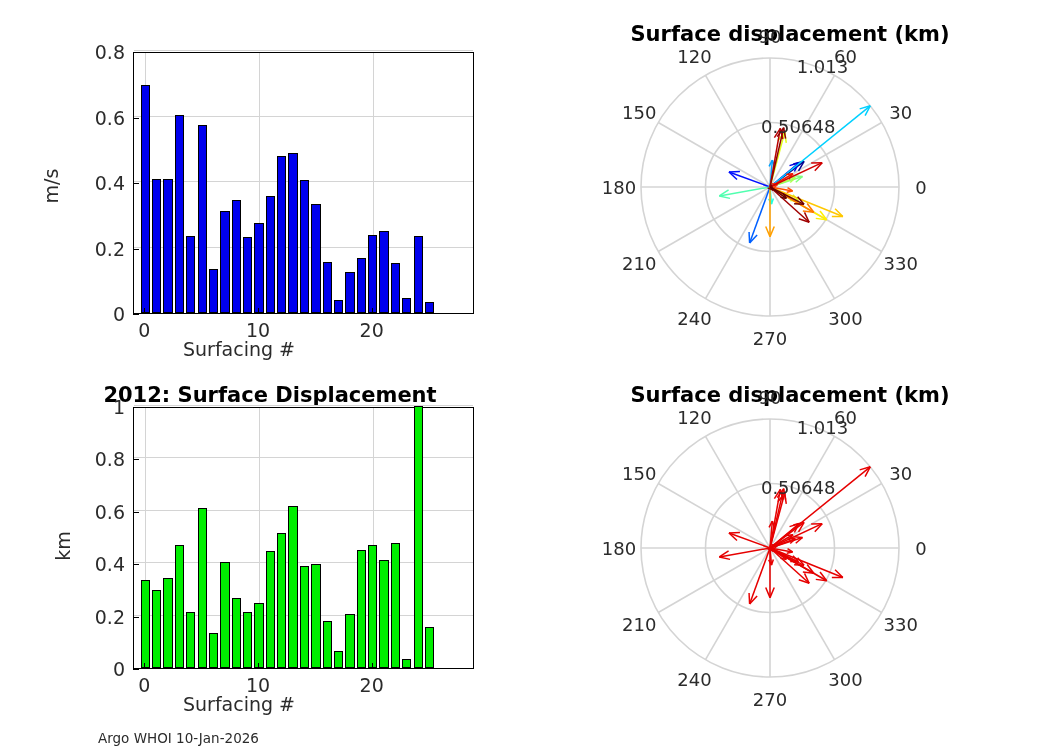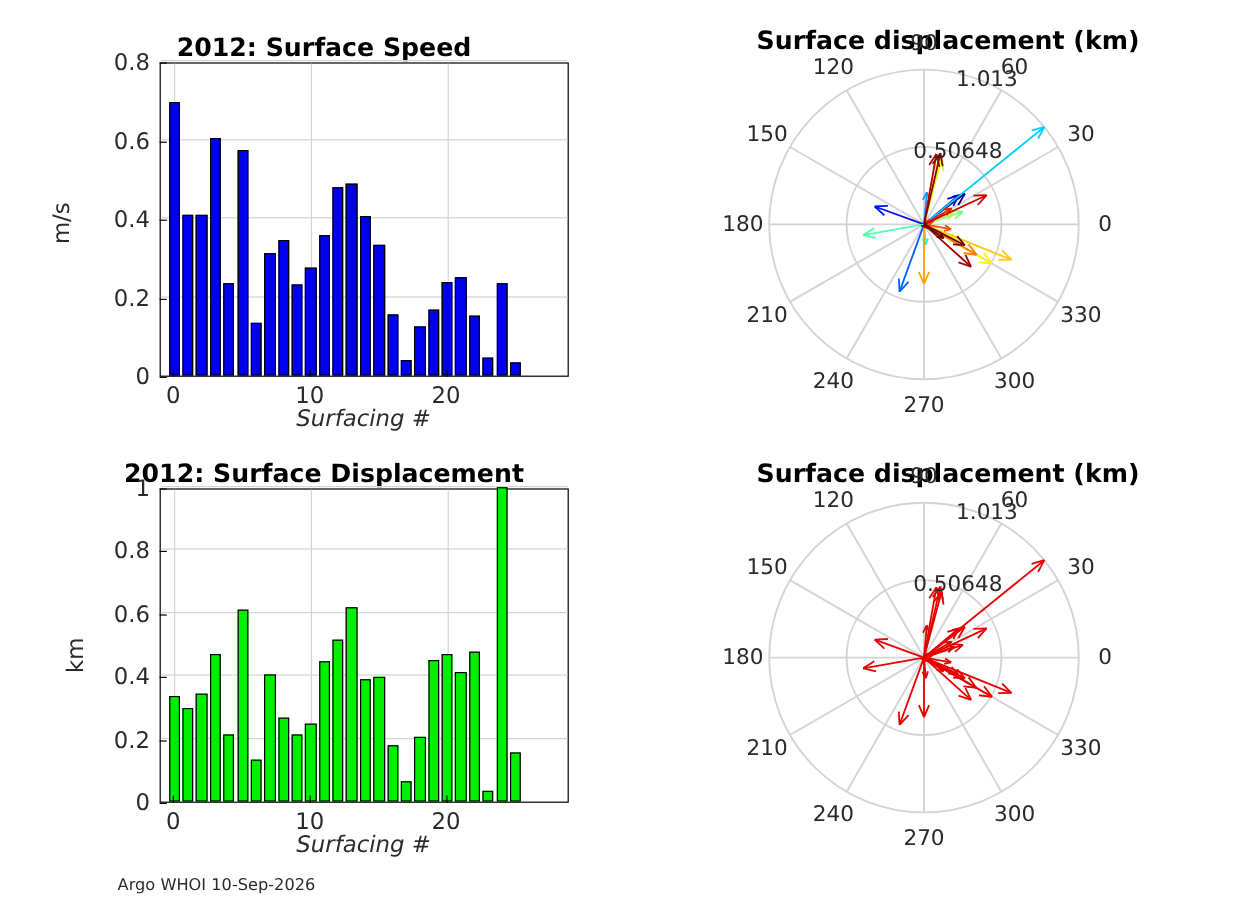--- a/index.html
+++ b/index.html
@@ -31,21 +31,21 @@
   .xtick{
     position:absolute;top:0;font-size:19px;color:#2b2b2b;
     white-space:nowrap;transform:translateX(-50%);
   }
   .xtickmark{position:absolute;width:1px;height:6px;background:#000;}
   .ylabel{
     position:absolute;font-size:19px;color:#2b2b2b;white-space:nowrap;
     transform-origin:50% 50%;
   }
   .xlabel{
-    position:absolute;text-align:center;font-size:19px;color:#2b2b2b;white-space:nowrap;font-style:italic;
+    position:absolute;font-size:19px;color:#2b2b2b;white-space:nowrap;
   }
 
   
   .polar-title{
     position:absolute;text-align:center;font-weight:bold;font-size:21px;
     color:#000;white-space:nowrap;
   }
   .polar-caption{
     position:absolute;text-align:center;font-size:19px;color:#2b2b2b;white-space:nowrap;
   }
@@ -56,21 +56,20 @@
   .footer{
     position:absolute;font-size:13.5px;color:#2b2b2b;white-space:nowrap;
   }
 </style>
 </head>
 <body>
 
 <div class="fig">
 
   <div class="panel" id="panel-speed" style="left:0px;top:0px;width:520px;height:375px;">
-    <div class="bar-title" style="left:100px;top:28px;width:340px;">2012: Surface Speed</div>
     <div class="plotbox" id="box-speed" style="left:133px;top:52px;width:341px;height:262px;">
         <div class="gridline" style="bottom: 65.5px;"></div>
         <div class="gridline" style="bottom: 131px;"></div>
         <div class="gridline" style="bottom: 196.5px;"></div>
         <div class="gridline" style="bottom: 262px;"></div>
         <div style="position: absolute; top: 0px; bottom: 0px; width: 1px; background: rgb(212, 212, 212); left: 11.3667px;"></div>
         <div style="position: absolute; top: 0px; bottom: 0px; width: 1px; background: rgb(212, 212, 212); left: 125.033px;"></div>
         <div style="position: absolute; top: 0px; bottom: 0px; width: 1px; background: rgb(212, 212, 212); left: 238.7px;"></div>
         <div class="bar speed" style="left: 6.70633px; width: 9.32067px; height: 227.612px; background: rgb(0, 0, 238);"></div>
         <div class="bar speed" style="left: 18.073px; width: 9.32067px; height: 133.62px; background: rgb(0, 0, 238);"></div>
@@ -152,21 +151,21 @@
         <div class="bar disp" style="left: 222.673px; width: 9.32067px; height: 118.424px; background: rgb(0, 238, 0);"></div>
         <div class="bar disp" style="left: 234.04px; width: 9.32067px; height: 122.616px; background: rgb(0, 238, 0);"></div>
         <div class="bar disp" style="left: 245.406px; width: 9.32067px; height: 108.468px; background: rgb(0, 238, 0);"></div>
         <div class="bar disp" style="left: 256.773px; width: 9.32067px; height: 125.236px; background: rgb(0, 238, 0);"></div>
         <div class="bar disp" style="left: 268.14px; width: 9.32067px; height: 9.17px; background: rgb(0, 238, 0);"></div>
         <div class="bar disp" style="left: 279.506px; width: 9.32067px; height: 262px; background: rgb(0, 238, 0);"></div>
         <div class="bar disp" style="left: 290.873px; width: 9.32067px; height: 41.134px; background: rgb(0, 238, 0);"></div>
       </div>
     <div class="ylabel" style="left:48px;top:160px;transform:rotate(-90deg);">km</div>
     <div class="xlabel" style="left:183px;top:318px;width:240px;">Surfacing #</div>
-    <div class="footer" style="left:98px;top:355px;">Argo WHOI 10-Sep-2026</div>
+    <div class="footer" style="left:98px;top:355px;">Argo WHOI 10-Jan-2026</div>
   <div class="ytick" style="left: 65px; width: 60px; top: 294px; position: absolute; right: auto;">0</div>
       <div class="ytickmark" style="left: 133px; top: 294px;"></div>
       <div class="ytick" style="left: 65px; width: 60px; top: 241.6px; position: absolute; right: auto;">0.2</div>
       <div class="ytickmark" style="left: 133px; top: 241.6px;"></div>
       <div class="ytick" style="left: 65px; width: 60px; top: 189.2px; position: absolute; right: auto;">0.4</div>
       <div class="ytickmark" style="left: 133px; top: 189.2px;"></div>
       <div class="ytick" style="left: 65px; width: 60px; top: 136.8px; position: absolute; right: auto;">0.6</div>
       <div class="ytickmark" style="left: 133px; top: 136.8px;"></div>
       <div class="ytick" style="left: 65px; width: 60px; top: 84.4px; position: absolute; right: auto;">0.8</div>
       <div class="ytickmark" style="left: 133px; top: 84.4px;"></div>

